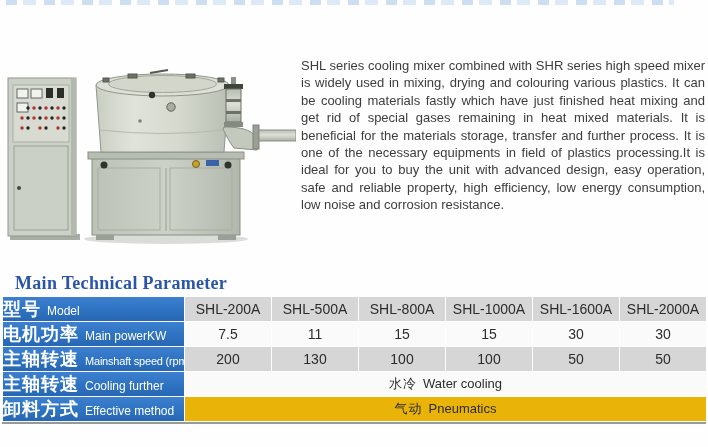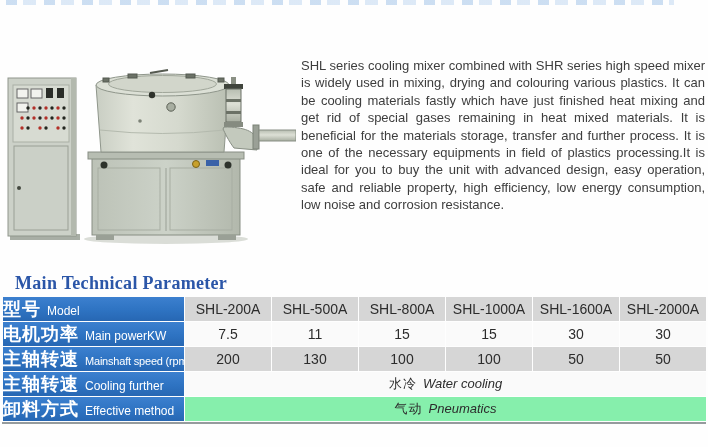--- a/index.html
+++ b/index.html
@@ -29,22 +29,22 @@
   table.param{border-collapse:separate;border-spacing:1px;width:704px;table-layout:fixed;}
   table.param td,table.param th{height:19px;padding:0;font-weight:normal;overflow:hidden;white-space:nowrap;}
   td.lbl,th.lbl{background:linear-gradient(180deg,#3c80cf 0%,#2e73c2 55%,#2767b3 100%);
     color:#ffffff;text-align:left;padding-left:7px;font-size:12.5px;}
   td.lbl .zh,th.lbl .zh{font-size:18px;font-weight:bold;letter-spacing:1px;}
   td.lbl .en,th.lbl .en{margin-left:6px;font-size:12px;}
   td.lbl .en.small{font-size:11px;letter-spacing:-0.2px;}
   td.val,th.val{background:#fafafa;color:#2c2c2c;text-align:center;font-size:14px;}
   tr.g td.val,tr.g th.val{background:#d6d6d6;}
   td.merged{text-align:center;font-size:13px;color:#2c2c2c;background:#fafafa;}
-  tr.g td.merged{background:#86efac;}
-  td.merged .en{margin-left:6px;font-style:italic;}
+  tr.g td.merged{background:#eab308;}
+  td.merged .en{margin-left:6px;}
   td.merged .zh{letter-spacing:1px;text-align:center;}
 </style>
 </head>
 <body>
 
 <div class="page">
 
   <div class="top-strip"></div>
 
   <div class="photo">

